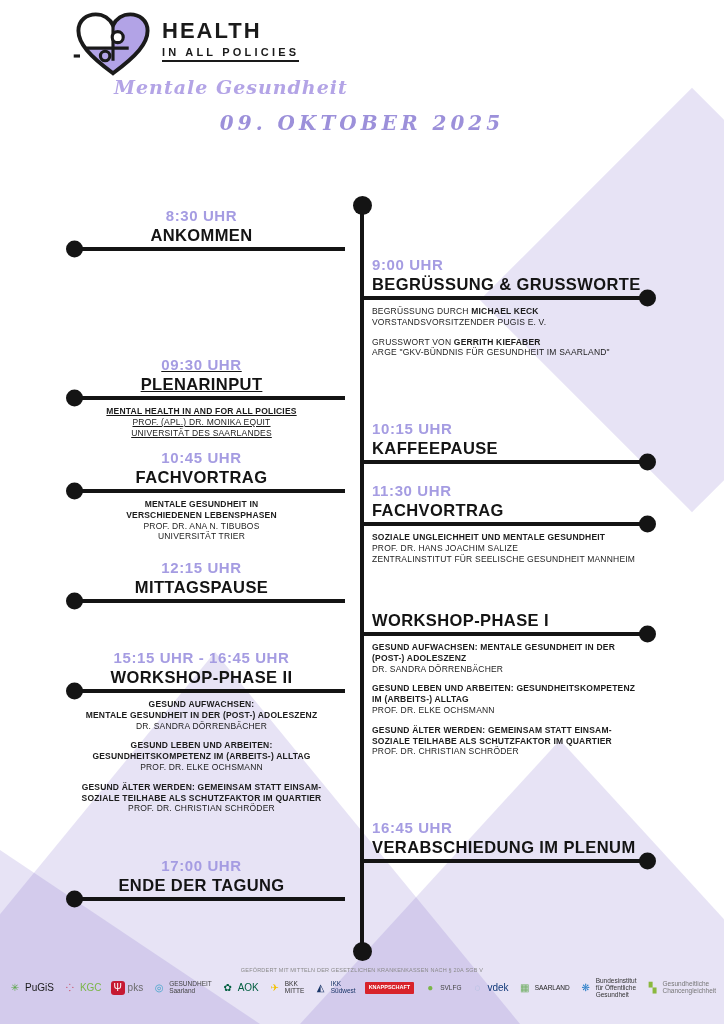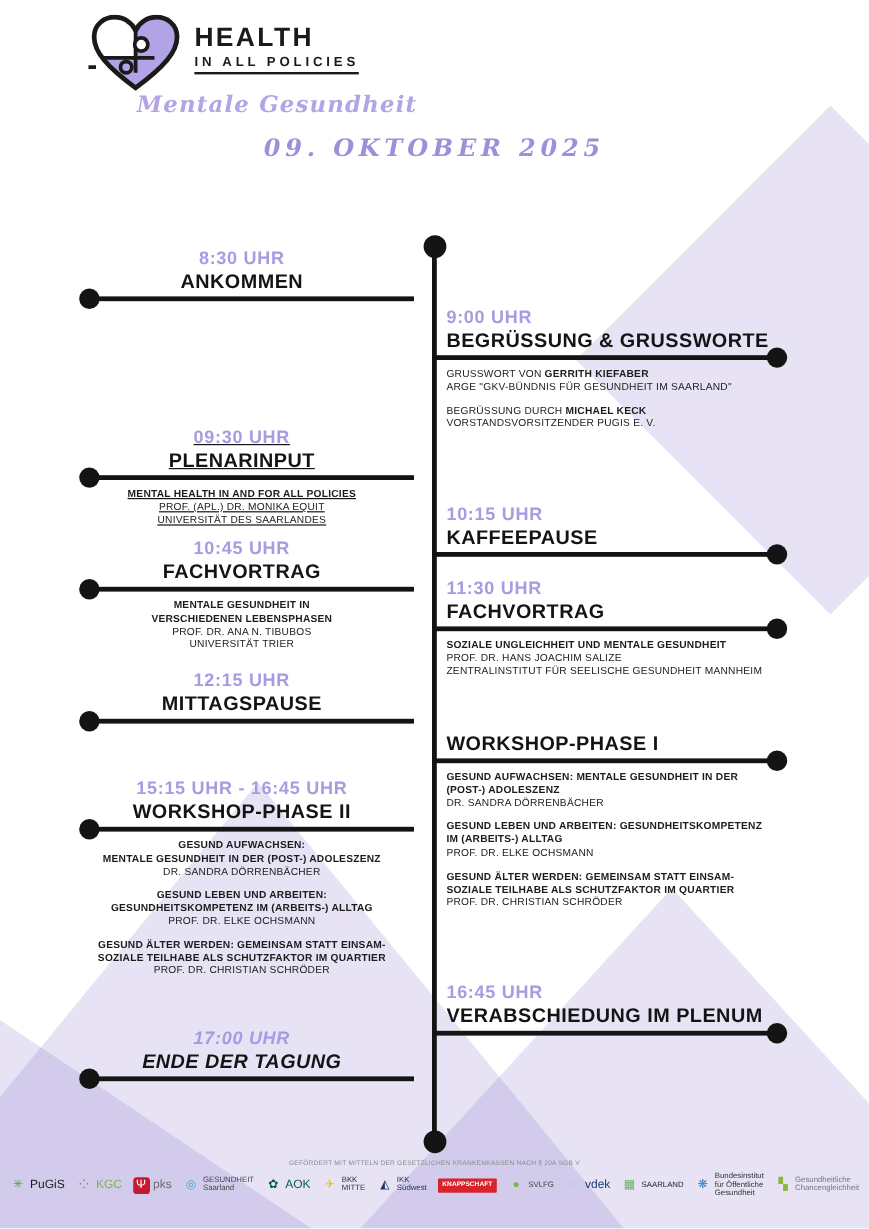--- a/index.html
+++ b/index.html
@@ -108,22 +108,22 @@
         <span class="dot"></span>
       </div>
     </div>
     <div class="event right" style="top: 256px;">
       <div class="time">9:00 UHR</div>
       <div class="title">BEGRÜSSUNG &amp; GRUSSWORTE</div>
       <div class="bar">
         <span class="dot"></span>
       </div>
       <div class="details">
+        <p><span>BEGRÜSSUNG DURCH </span><b>MICHAEL KECK</b><br><span>VORSTANDSVORSITZENDER PUGIS E. V.</span></p>
         <p><span>GRUSSWORT VON </span><b>GERRITH KIEFABER</b><br><span>ARGE "GKV-BÜNDNIS FÜR GESUNDHEIT IM SAARLAND"</span></p>
-        <p><span>BEGRÜSSUNG DURCH </span><b>MICHAEL KECK</b><br><span>VORSTANDSVORSITZENDER PUGIS E. V.</span></p>
       </div>
     </div>
     <div class="event left" style="top: 356px; text-decoration: underline;">
       <div class="time">09:30 UHR</div>
       <div class="title">PLENARINPUT</div>
       <div class="bar">
         <span class="dot"></span>
       </div>
       <div class="details">
         <p><b>MENTAL HEALTH IN AND FOR ALL POLICIES</b><br><span>PROF. (APL.) DR. MONIKA EQUIT</span><br><span>UNIVERSITÄT DES SAARLANDES</span></p>
@@ -186,21 +186,21 @@
         <p><b>GESUND ÄLTER WERDEN: GEMEINSAM STATT EINSAM-</b><br><b>SOZIALE TEILHABE ALS SCHUTZFAKTOR IM QUARTIER</b><br><span>PROF. DR. CHRISTIAN SCHRÖDER</span></p>
       </div>
     </div>
     <div class="event right" style="top: 819px;">
       <div class="time">16:45 UHR</div>
       <div class="title">VERABSCHIEDUNG IM PLENUM</div>
       <div class="bar">
         <span class="dot"></span>
       </div>
     </div>
-    <div class="event left" style="top: 857px; font-style: italic;">
+    <div class="event left" style="top: 857px;">
       <div class="time">17:00 UHR</div>
       <div class="title">ENDE DER TAGUNG</div>
       <div class="bar">
         <span class="dot"></span>
       </div>
     </div>
   </div>
 
 <div id="funding">GEFÖRDERT MIT MITTELN DER GESETZLICHEN KRANKENKASSEN NACH § 20A SGB V</div>
 <div id="logos">

